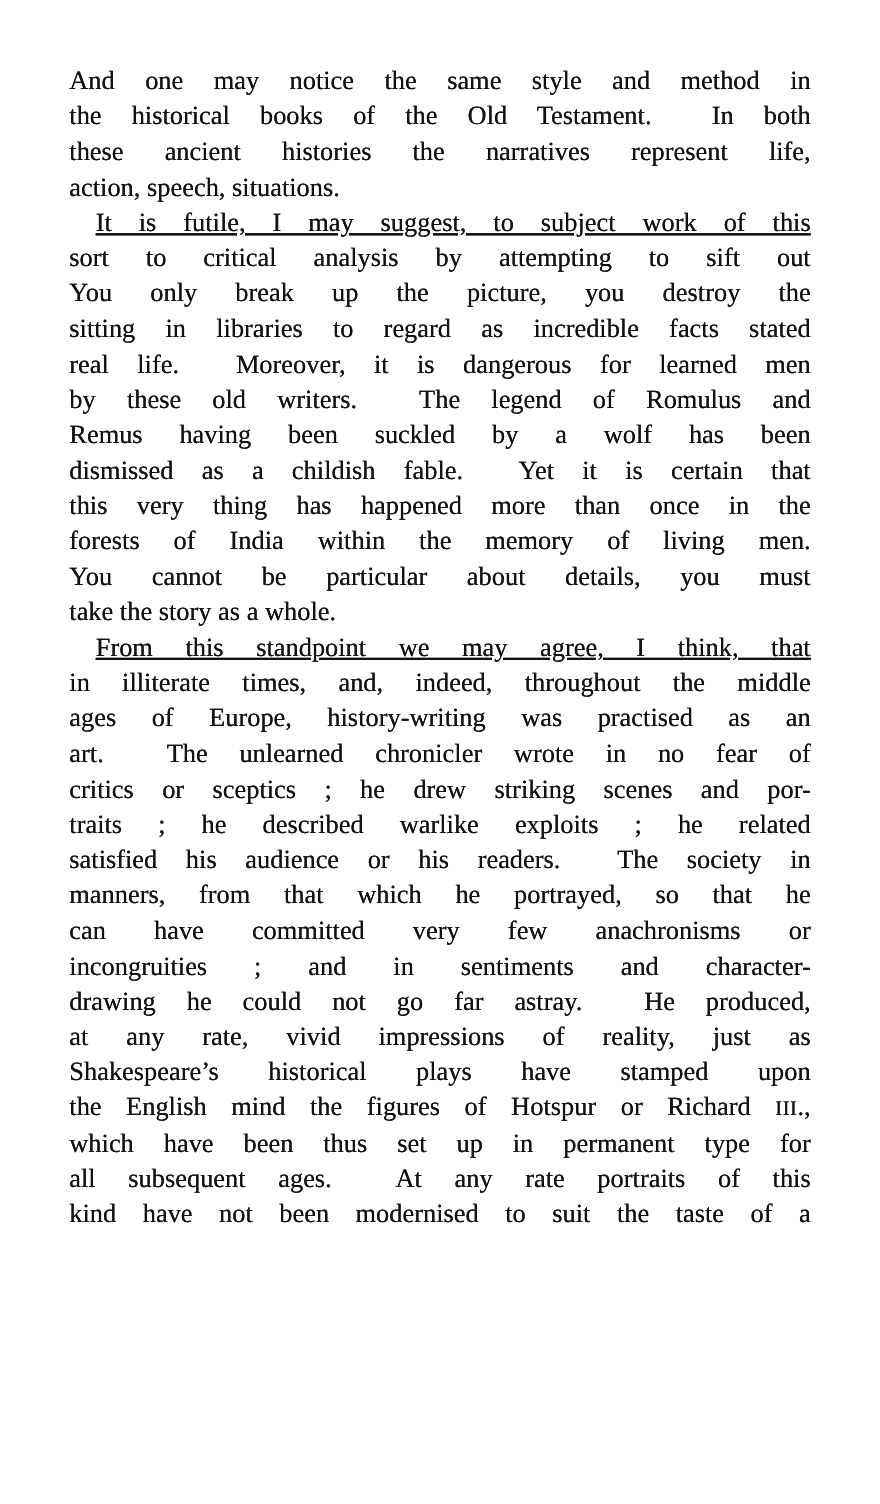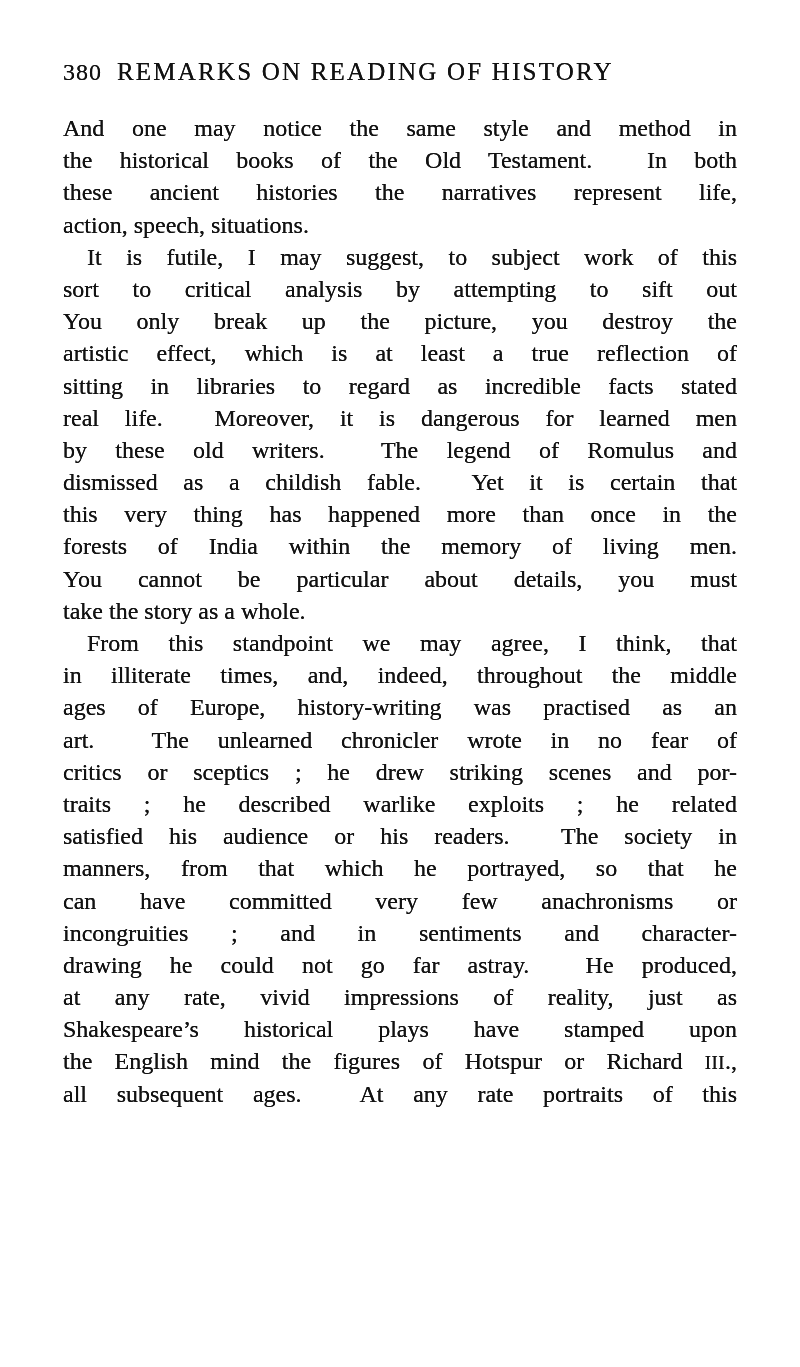--- a/index.html
+++ b/index.html
@@ -46,49 +46,46 @@
     text-align-last: justify;
     height: 32.2px;
     overflow: visible;
     white-space: normal;
   }
   .line.flush {
     text-align-last: left;
   }
   .line.first {
     padding-left: 24px;
+    text-decoration: underline;
   }
   .sc {
     font-size: 0.78em;
     letter-spacing: 0.5px;
   }
 </style>
 </head>
 <body>
 
 <div class="page">
-  <div class="running-header">
-    <span class="page-number">380</span>
-    <span class="running-title">REMARKS ON READING OF HISTORY</span>
-  </div>
   <div class="text-block">
       <div class="para">
         <div class="line">And one may notice the same style and method in</div>
         <div class="line">the historical books of the Old Testament.&nbsp; In both</div>
         <div class="line">these ancient histories the narratives represent life,</div>
         <div class="line flush">action, speech, situations.</div>
       </div>
       <div class="para">
         <div class="line first">It is futile, I may suggest, to subject work of this</div>
         <div class="line">sort to critical analysis by attempting to sift out</div>
         <div class="line">You only break up the picture, you destroy the</div>
-        <div class="line">artistic effect, which is at least a true reflection of</div>
         <div class="line">sitting in libraries to regard as incredible facts stated</div>
         <div class="line">real life.&nbsp; Moreover, it is dangerous for learned men</div>
         <div class="line">by these old writers.&nbsp; The legend of Romulus and</div>
+        <div class="line">Remus having been suckled by a wolf has been</div>
         <div class="line">dismissed as a childish fable.&nbsp; Yet it is certain that</div>
         <div class="line">this very thing has happened more than once in the</div>
         <div class="line">forests of India within the memory of living men.</div>
         <div class="line">You cannot be particular about details, you must</div>
         <div class="line flush">take the story as a whole.</div>
       </div>
       <div class="para">
         <div class="line first">From this standpoint we may agree, I think, that</div>
         <div class="line">in illiterate times, and, indeed, throughout the middle</div>
         <div class="line">ages of Europe, history-writing was practised as an</div>
@@ -96,16 +93,18 @@
         <div class="line">critics or sceptics&nbsp;; he drew striking scenes and por-</div>
         <div class="line">traits&nbsp;; he described warlike exploits&nbsp;; he related</div>
         <div class="line">satisfied his audience or his readers.&nbsp; The society in</div>
         <div class="line">manners, from that which he portrayed, so that he</div>
         <div class="line">can have committed very few anachronisms or</div>
         <div class="line">incongruities&nbsp;; and in sentiments and character-</div>
         <div class="line">drawing he could not go far astray.&nbsp; He produced,</div>
         <div class="line">at any rate, vivid impressions of reality, just as</div>
         <div class="line">Shakespeare’s historical plays have stamped upon</div>
         <div class="line"><span>the English mind the figures of Hotspur or Richard </span><span class="sc">III</span><span>.,</span></div>
+        <div class="line">which have been thus set up in permanent type for</div>
         <div class="line">all subsequent ages.&nbsp; At any rate portraits of this</div>
+        <div class="line">kind have not been modernised to suit the taste of a</div>
       </div>
     </div>
 </div>
 
 </body></html>

